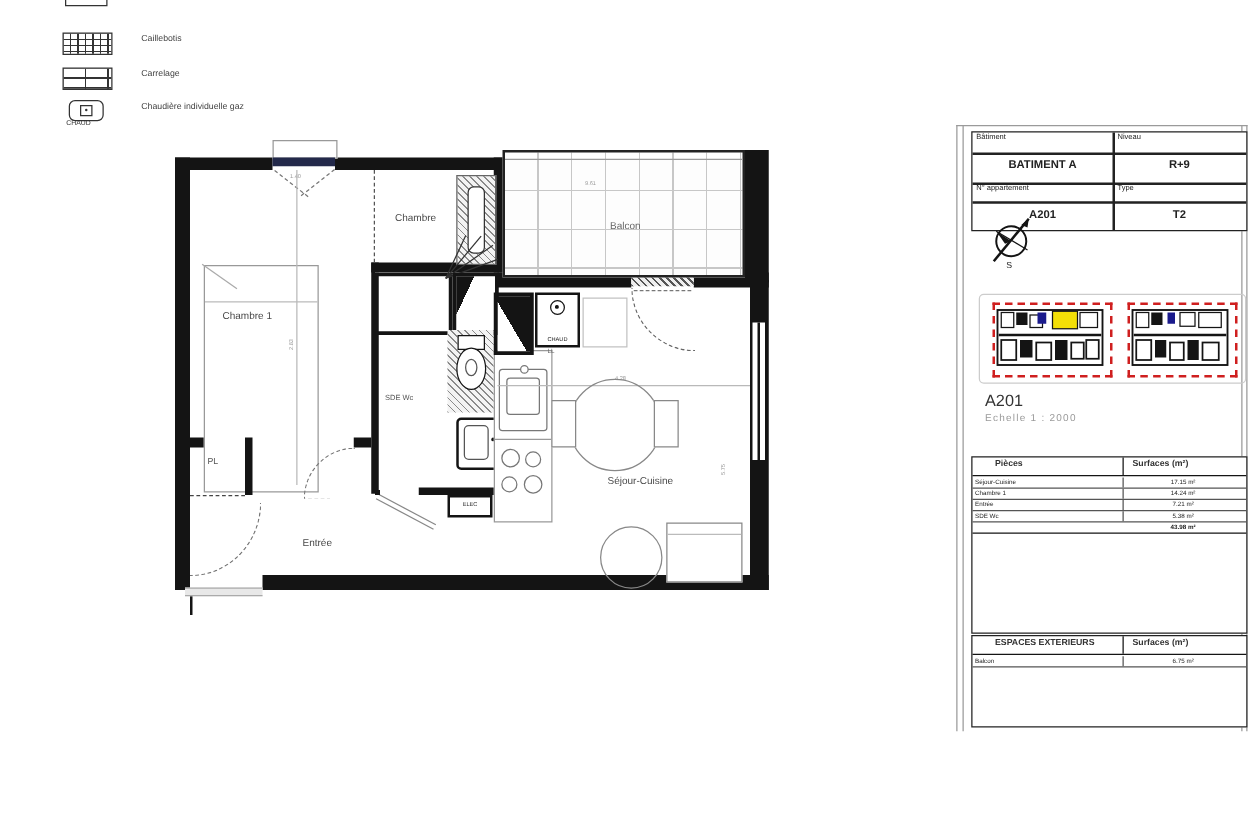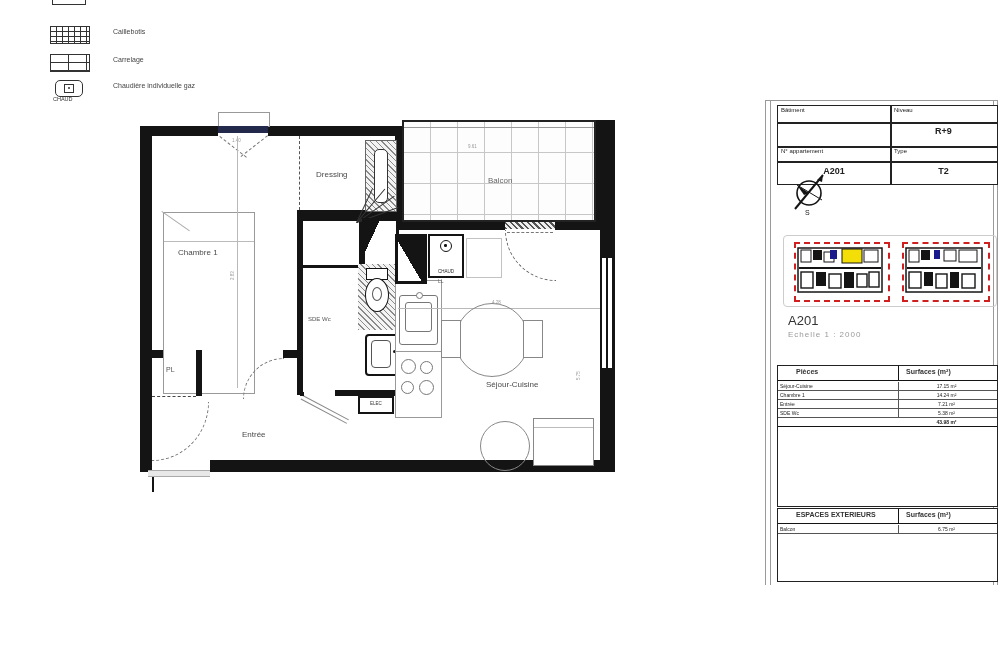--- a/index.html
+++ b/index.html
@@ -126,21 +126,21 @@
     <div class="furn" style="left:23px;top:94px;width:90px;height:180px;">
       <div style="position:absolute;left:0;top:28px;width:100%;height:1px;background:#bbb;"></div>
       <div style="position:absolute;left:-2px;top:-2px;width:34px;height:1px;background:#aaa;transform:rotate(35deg);transform-origin:left top;"></div>
     </div>
     <span class="lbl" style="left:38px;top:130px;">Chambre 1</span>
     <div class="grey-line" style="left:97px;top:18px;width:1px;height:252px;"></div>
     <span class="dim vdim" style="left:90px;top:162px;">2.83</span>
 
     <div class="arc" style="left:103px;top:240px;width:40px;height:40px;border-top:1.2px dashed #777;border-left:1.2px dashed #777;border-radius:100% 0 0 0;"></div>
 
-    <span class="lbl" style="left:176px;top:52px;">Dressing</span>
+    <span class="lbl" style="left:176px;top:52px;">Chambre</span>
     <div class="hatch abs" style="left:225px;top:22px;width:30px;height:70px;border:1px solid #666;">
       <div style="position:absolute;left:8px;top:8px;width:12px;height:52px;background:#fff;border:1px solid #333;border-radius:5px;"></div>
     </div>
 
     <div class="fix" style="left:160px;top:100px;width:56px;height:44px;border-width:3px;">
       <div class="spray" style="right:2px;top:2px;width:44px;transform:rotate(160deg);"></div>
       <div class="spray" style="right:2px;top:2px;width:46px;transform:rotate(145deg);"></div>
       <div class="spray" style="right:2px;top:2px;width:44px;transform:rotate(130deg);"></div>
       <div class="spray" style="right:2px;top:2px;width:38px;transform:rotate(115deg);"></div>
     </div>
@@ -218,20 +218,21 @@
     <div class="tb-line" style="left:237px;top:5px;width:1px;height:485px;"></div>
     <div class="tb-line" style="left:5px;top:5px;width:233px;height:1px;"></div>
 
     <div class="tb-table" style="left:17px;top:10px;width:219px;height:78px;">
       <div style="position:absolute;left:112px;top:0;bottom:0;width:1.5px;background:#222;"></div>
       <div style="position:absolute;left:0;right:0;top:16px;height:1.5px;background:#222;"></div>
       <div style="position:absolute;left:0;right:0;top:40px;height:1.5px;background:#222;"></div>
       <div style="position:absolute;left:0;right:0;top:55px;height:1.5px;background:#222;"></div>
       <div class="tb-cell" style="left:0;top:0;width:112px;height:16px;">Bâtiment</div>
       <div class="tb-cell" style="left:113px;top:0;width:105px;height:16px;">Niveau</div>
+      <div class="tb-cell tb-val" style="left:0;top:16px;width:112px;height:24px;">BATIMENT A</div>
       <div class="tb-cell tb-val" style="left:113px;top:16px;width:105px;height:24px;">R+9</div>
       <div class="tb-cell" style="left:0;top:41px;width:112px;height:14px;">N° appartement</div>
       <div class="tb-cell" style="left:113px;top:41px;width:105px;height:14px;">Type</div>
       <div class="tb-cell tb-val" style="left:0;top:56px;width:112px;height:22px;">A201</div>
       <div class="tb-cell tb-val" style="left:113px;top:56px;width:105px;height:22px;">T2</div>
     </div>
 
     <div class="abs" style="left:25px;top:72px;width:50px;height:55px;">
       <svg width="50" height="55" viewBox="0 0 50 55">
         <circle cx="24" cy="26" r="12" fill="none" stroke="#141414" stroke-width="1.6"></circle>

